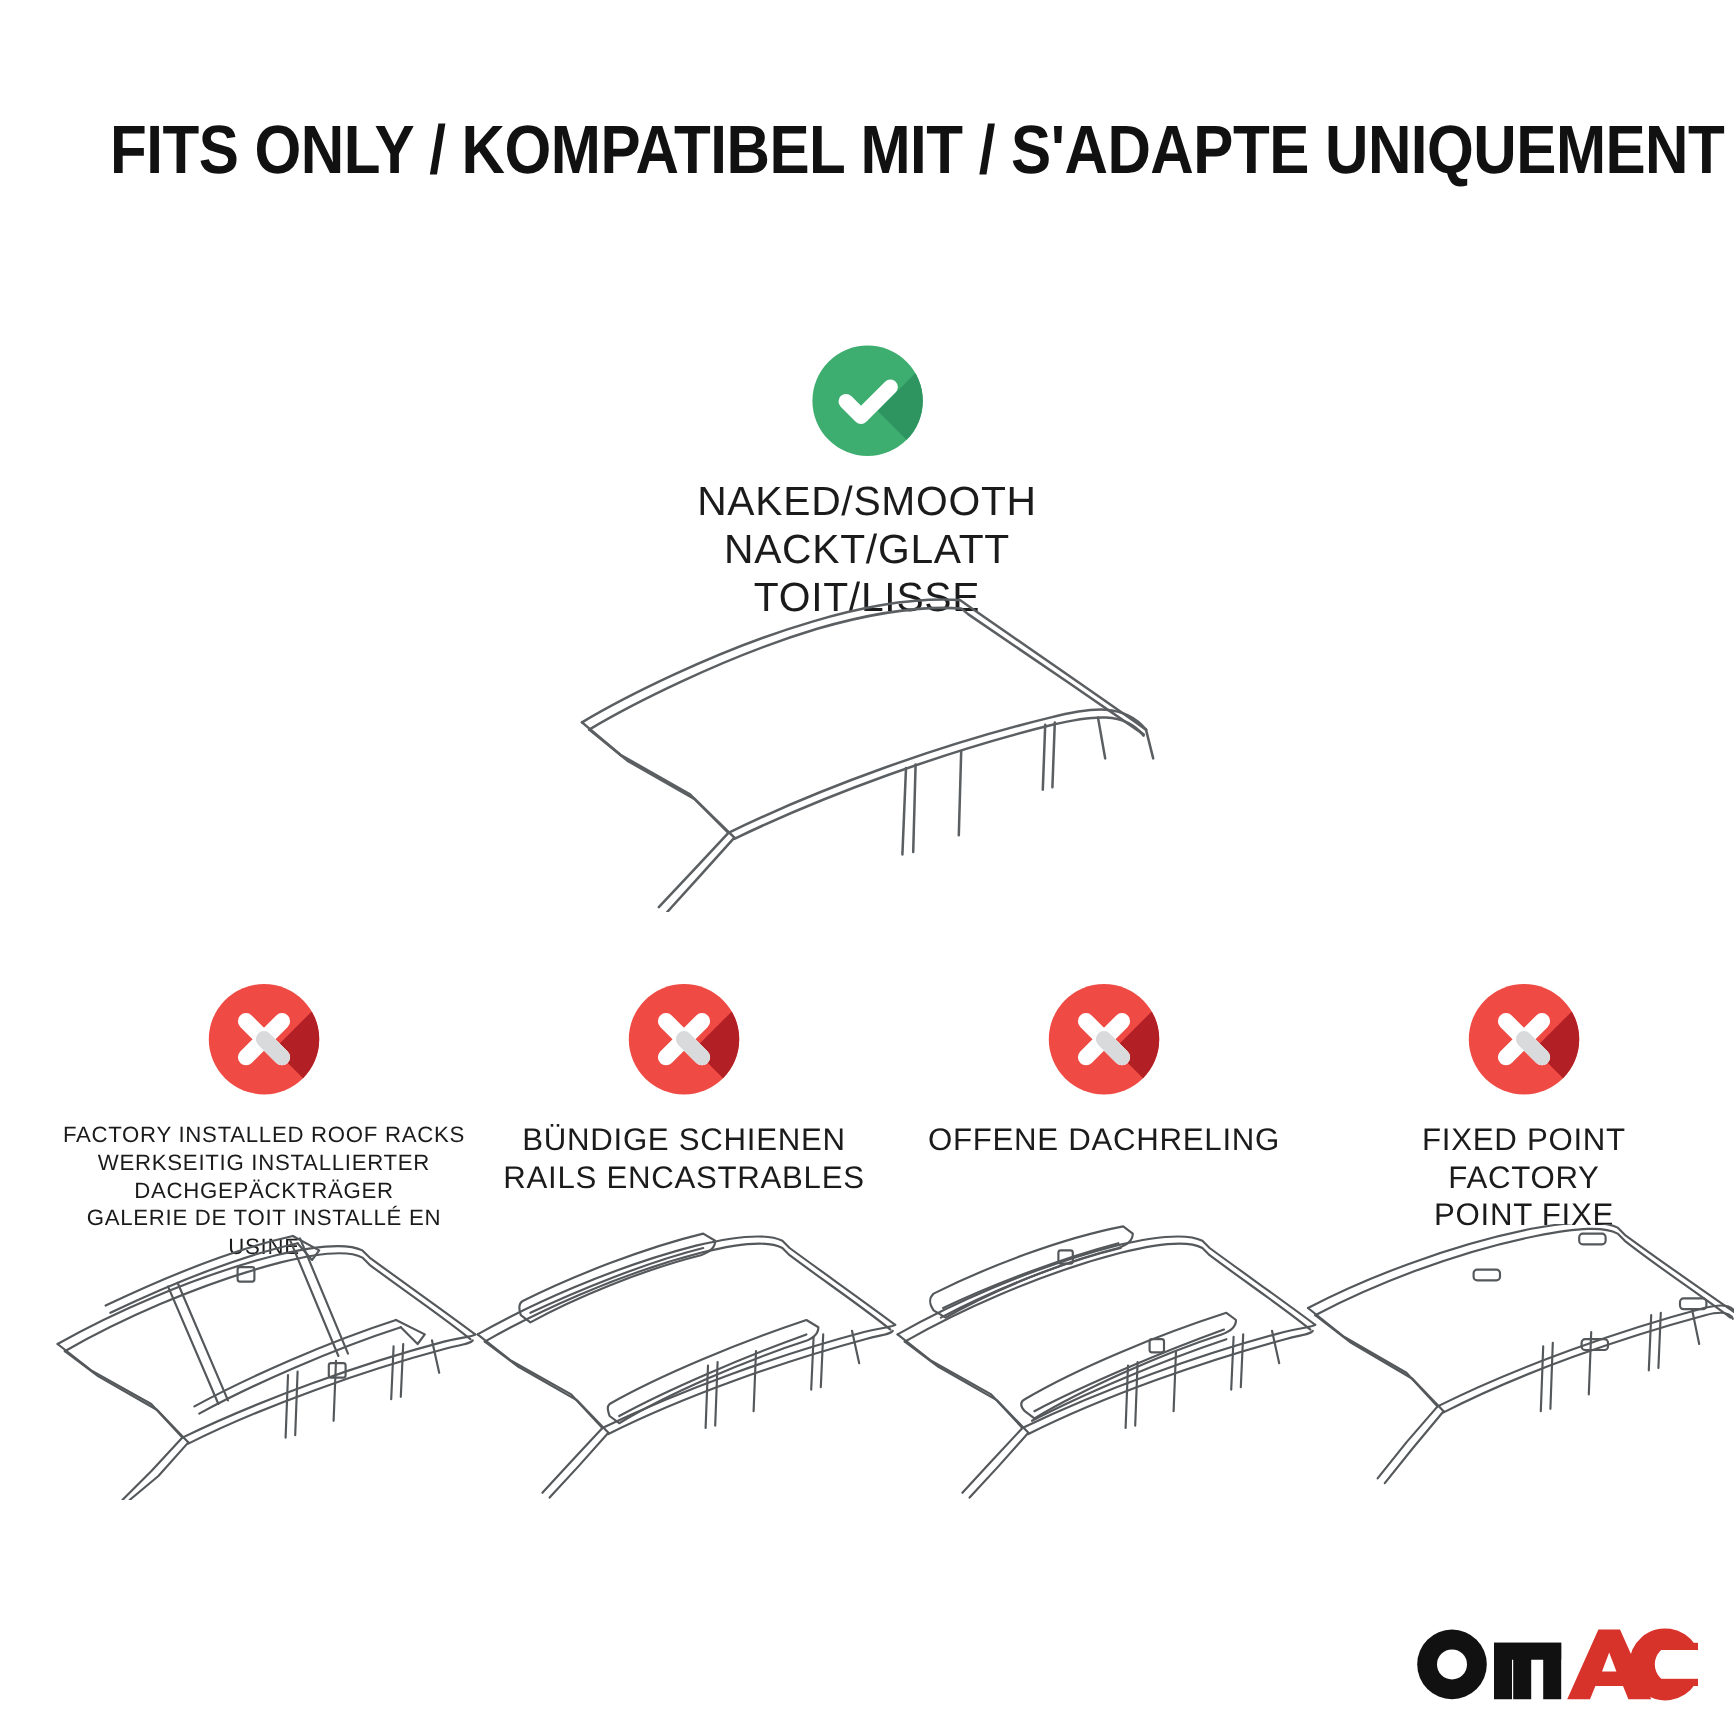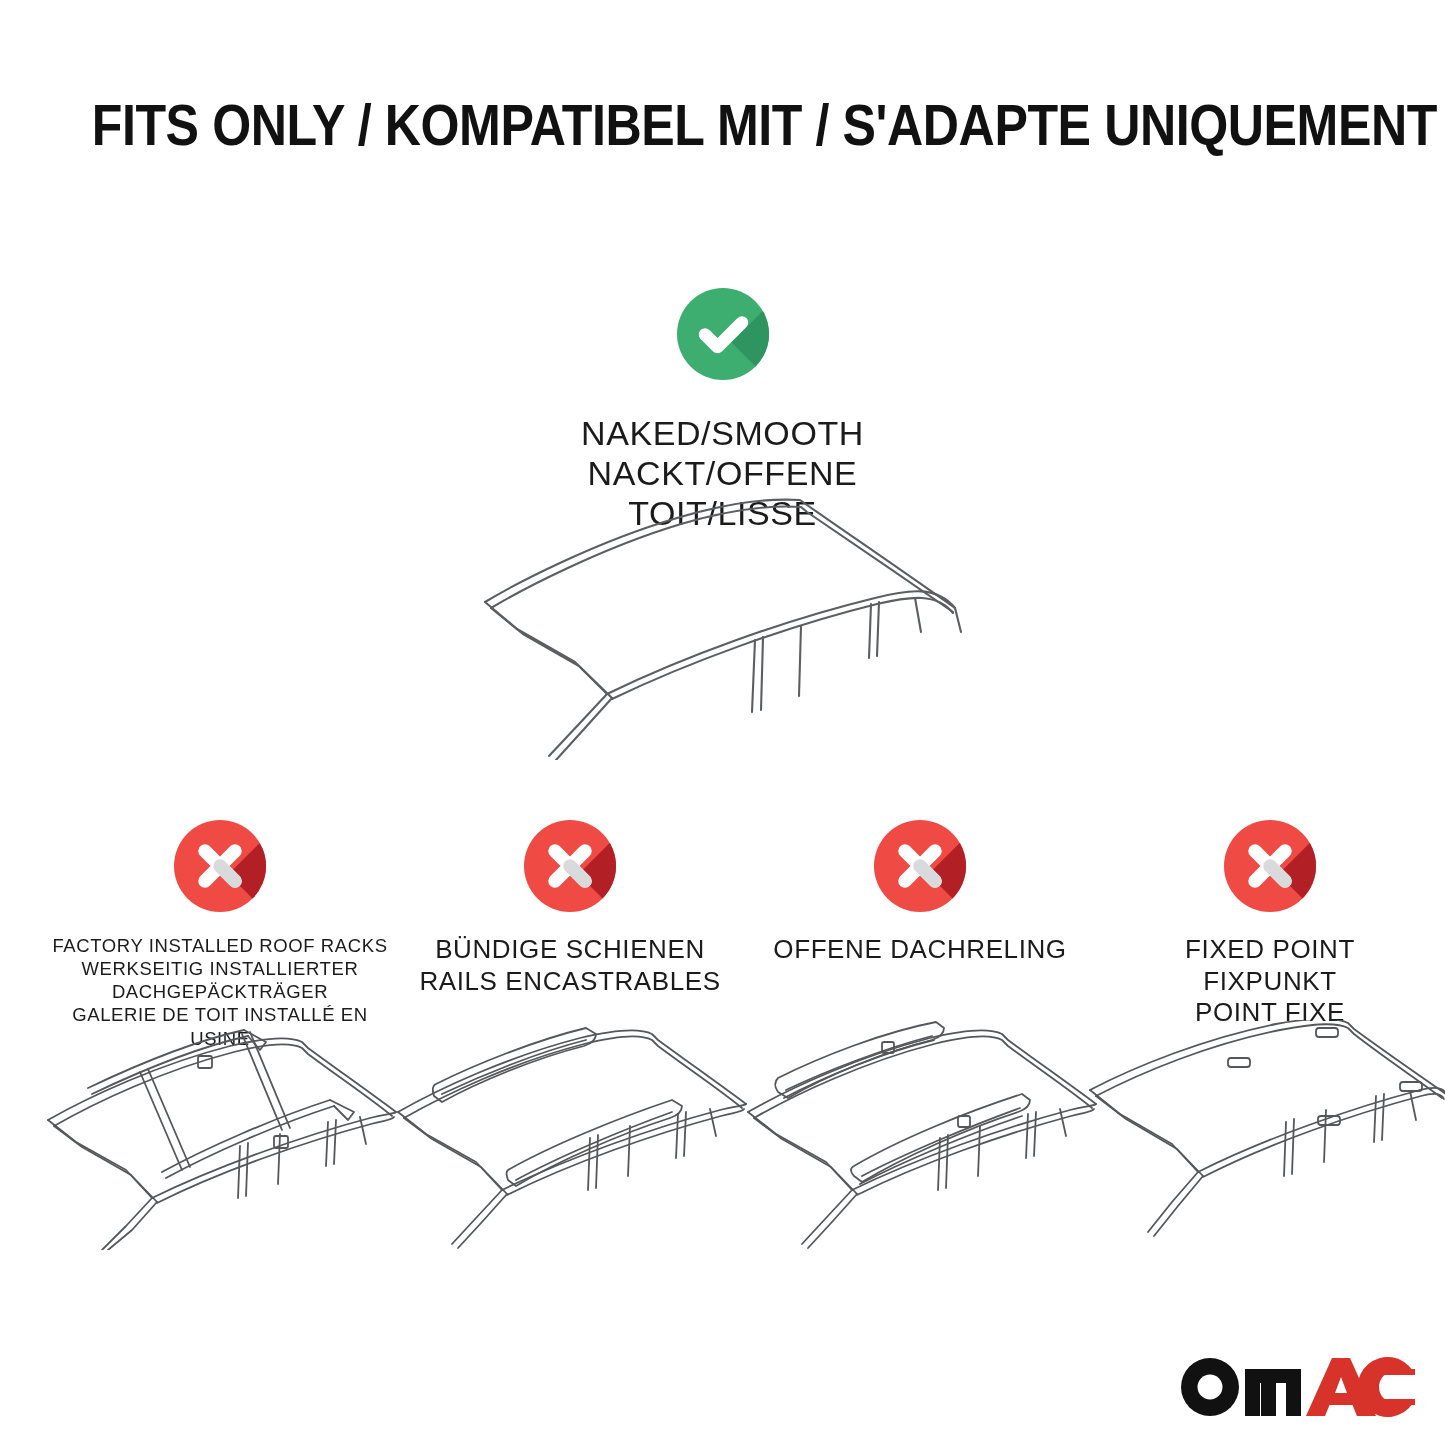--- a/index.html
+++ b/index.html
@@ -71,21 +71,21 @@
     width: 90px; height: 90px;
   }
   .badge.red .shadow {
     background: #B21F24;
     right: -26px; bottom: -26px;
     width: 90px; height: 90px;
   }
   .badge svg { position: absolute; left: 0; top: 0; }
 
   .ok-labels {
-    margin-top: 30px;
+    margin-top: 14px;
     font-size: 34px;
     line-height: 1.17;
     letter-spacing: 0.6px;
     color: #1b1b1b;
     font-weight: 400;
   }
 
   
   .naked-roof {
     position: absolute;
@@ -155,21 +155,21 @@
 
   <div class="ok-block">
     <div class="badge green">
       <div class="shadow"></div>
       <svg width="92" height="92" viewBox="0 0 92 92">
         <path d="M28 46.5 L40.5 59 L65 34.5" fill="none" stroke="#ffffff" stroke-width="12.5" stroke-linecap="round" stroke-linejoin="round"></path>
       </svg>
     </div>
     <div class="ok-labels">
       <div>NAKED/SMOOTH</div>
-      <div>NACKT/OFFENE</div>
+      <div>NACKT/GLATT</div>
       <div>TOIT/LISSE</div>
     </div>
   </div>
 
   <div class="naked-roof">
     <svg width="560" height="280" viewBox="0 0 560 280" fill="none" stroke="#5b5f62" stroke-width="2.1" stroke-linecap="round" stroke-linejoin="round">
 
       <path d="M30 122 C60 104 140 62 222 38 C272 23 312 18 345 20 L352 25 C395 55 455 96 500 128"></path>
       <path d="M36 128 C66 110 146 68 226 44 C274 30 314 25 346 27 L352 32 C393 60 452 100 498 132"></path>
 
@@ -335,21 +335,21 @@
         <div class="badge red">
           <div class="shadow"></div>
           <svg width="92" height="92" viewBox="0 0 92 92">
             <path d="M31 31 L61 61 M61 31 L31 61" stroke="#ffffff" stroke-width="13.5" stroke-linecap="round" fill="none"></path>
             <path d="M46 46 L61 61" stroke="#d9dadb" stroke-width="13.5" stroke-linecap="round" fill="none"></path>
           </svg>
         </div>
       </div>
       <div class="labels">
         <div>FIXED POINT</div>
-        <div>FIXPUNKT</div>
+        <div>FACTORY</div>
         <div>POINT FIXE</div>
       </div>
       <div class="roof-art">
         <svg width="380" height="230" viewBox="0 0 380 230" fill="none" stroke="#54585b" stroke-width="1.8" stroke-linecap="round" stroke-linejoin="round">
           <path d="M10 70 C56 46 126 18 196 4 C234 -3 256 -3 268 3 L274 9 C304 31 340 56 366 74"></path>
           <path d="M16 76 C62 52 130 24 200 10 C236 3 257 2 268 8 L274 14 C302 36 338 60 362 78"></path>
           <path d="M10 70 L40 94 L92 124 L118 152"></path>
           <path d="M16 76 L46 99 L97 129 L123 156"></path>
           <path d="M118 152 L92 182 L68 212"></path>
           <path d="M123 156 L98 186 L74 216"></path>

